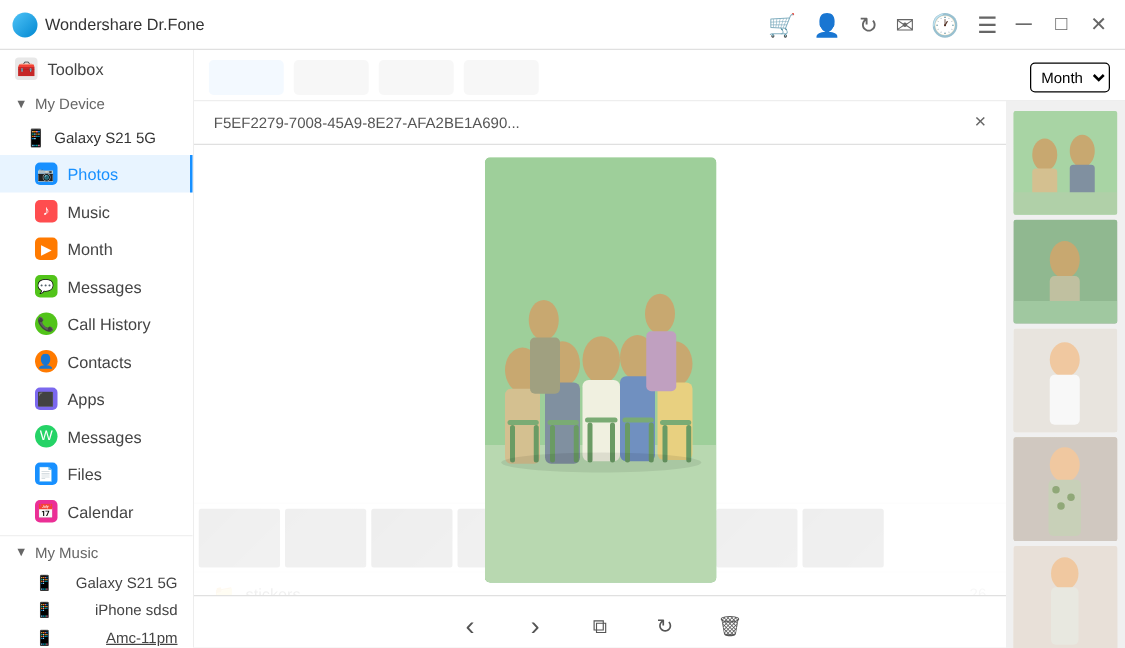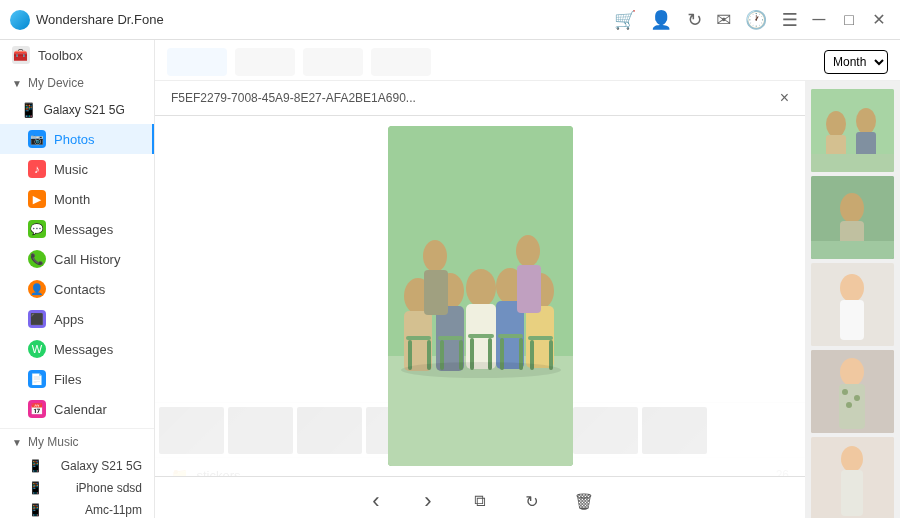--- a/index.html
+++ b/index.html
@@ -190,21 +190,21 @@
     <div class="backup-item">
       <span style="font-size:12px;">📱</span>
       <span style="font-size:12px; color:#444;">Galaxy S21 5G</span>
     </div>
     <div class="backup-item">
       <span style="font-size:12px;">📱</span>
       <span style="font-size:12px; color:#444;">iPhone  sdsd</span>
     </div>
     <div class="backup-item">
       <span style="font-size:12px;">📱</span>
-      <span style="font-size:12px; color:#444;">Amc-11pm</span>
+      <span style="font-size:12px; color:#444;text-decoration:underline;">Amc-11pm</span>
     </div>
 
   </div>
 
   <div class="content">
 
     <div style="display:flex; align-items:center; justify-content:flex-end; padding:8px 12px 4px; background:#fff; border-bottom:1px solid #eee; flex-shrink:0;">
 
       <div style="display:flex; gap:8px; flex:1; align-items:center; overflow:hidden;">
         <div style="height:28px; width:60px; background:#e8f4ff; border-radius:4px; opacity:0.5;"></div>

